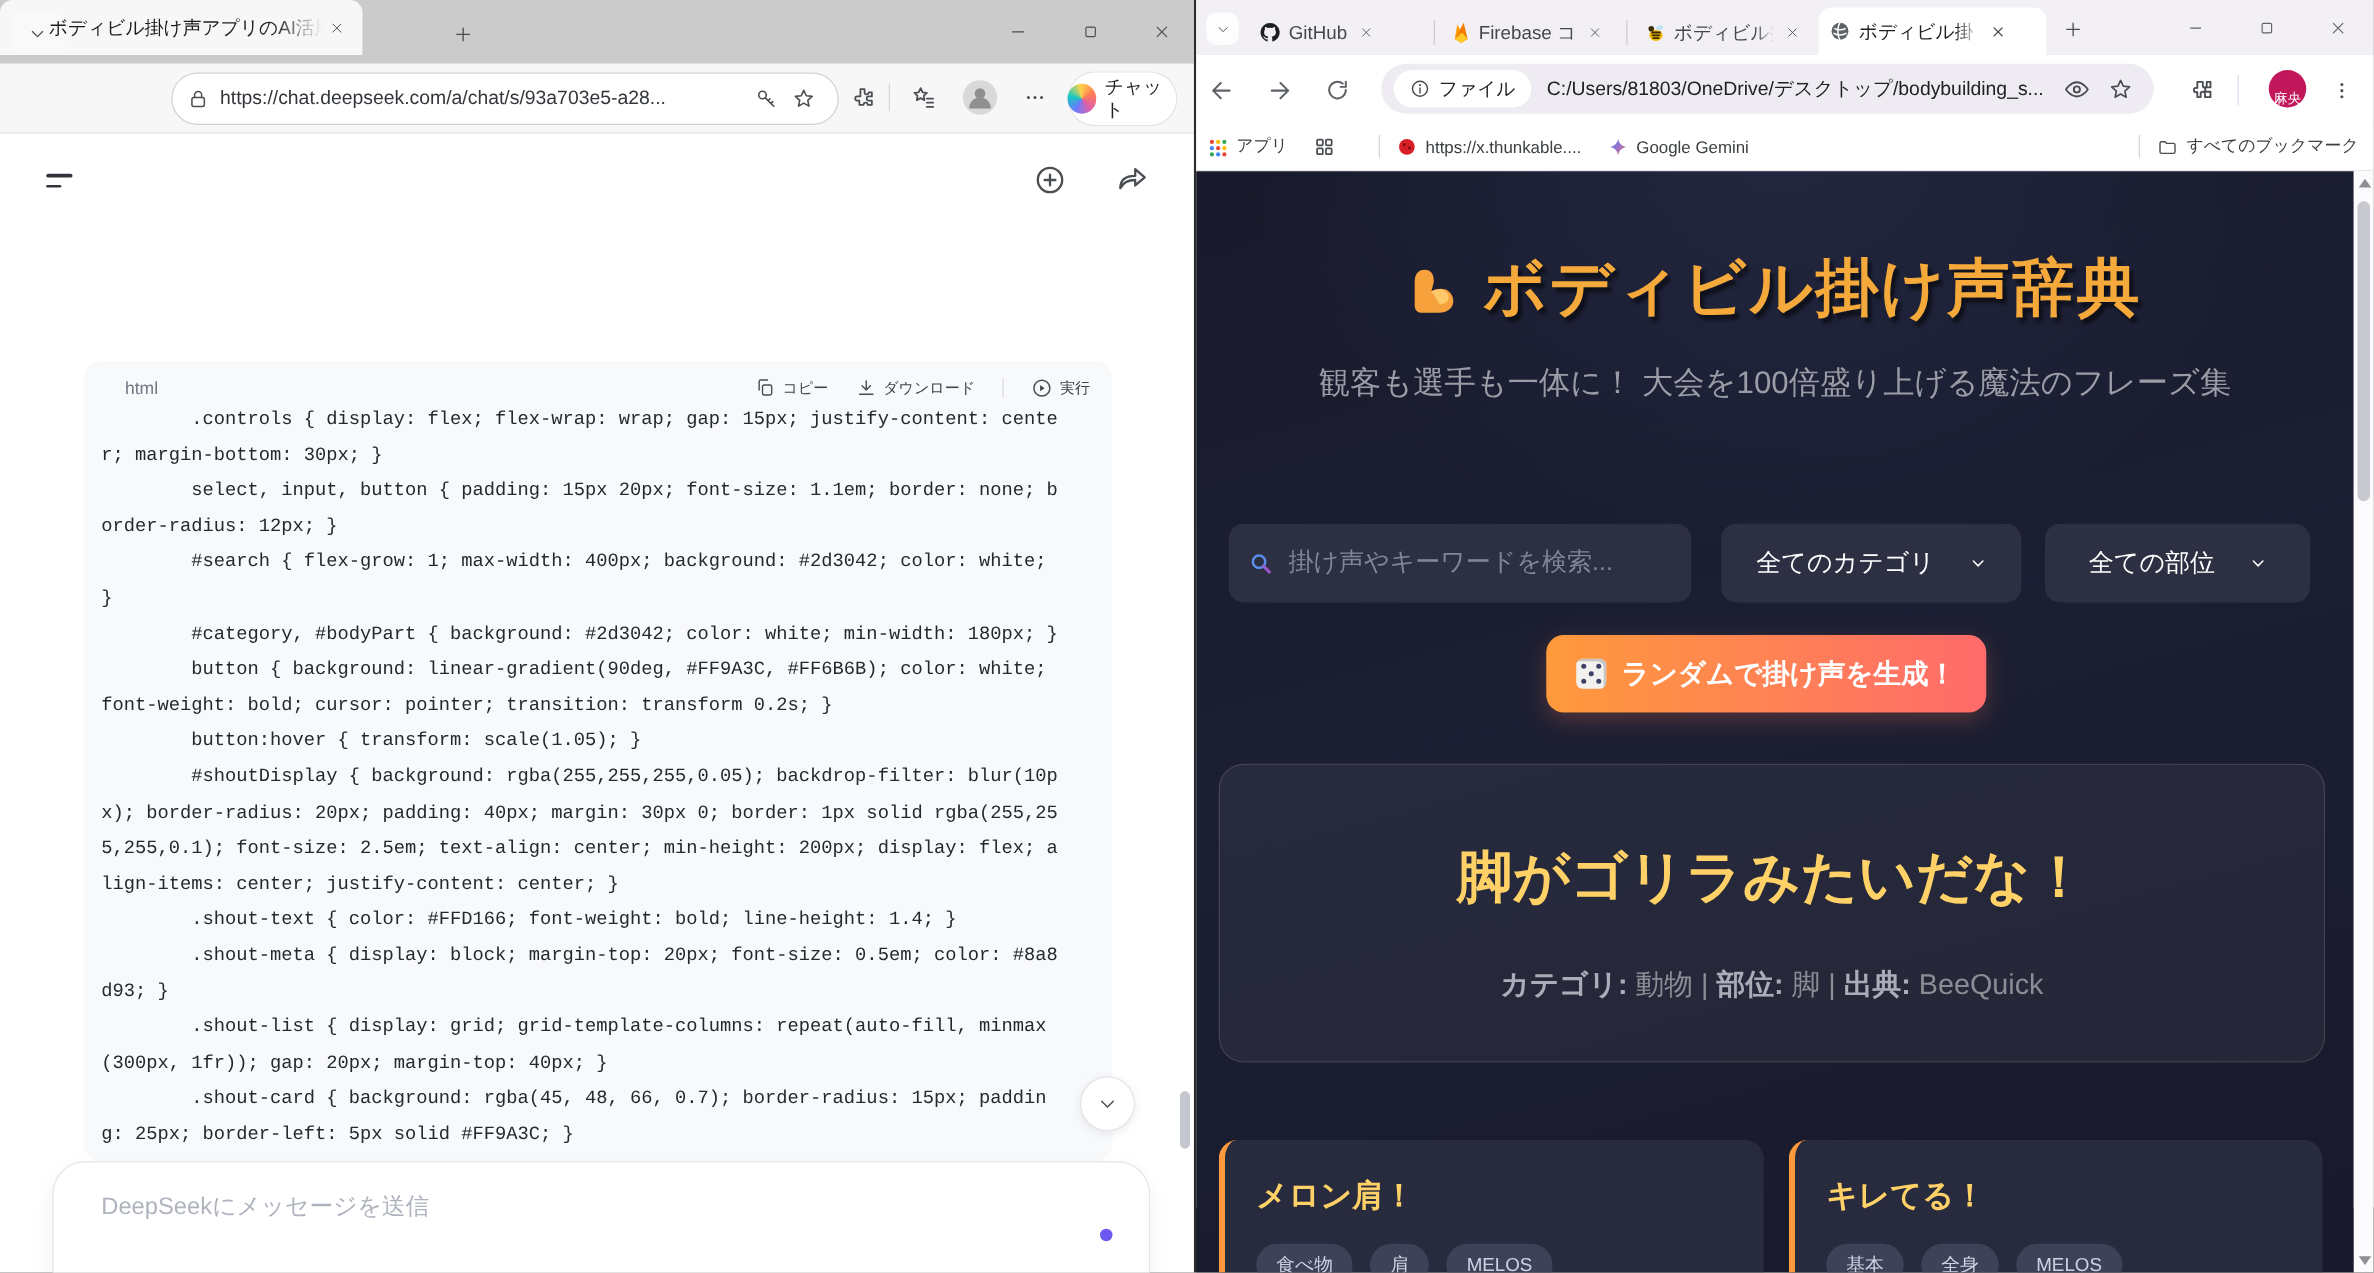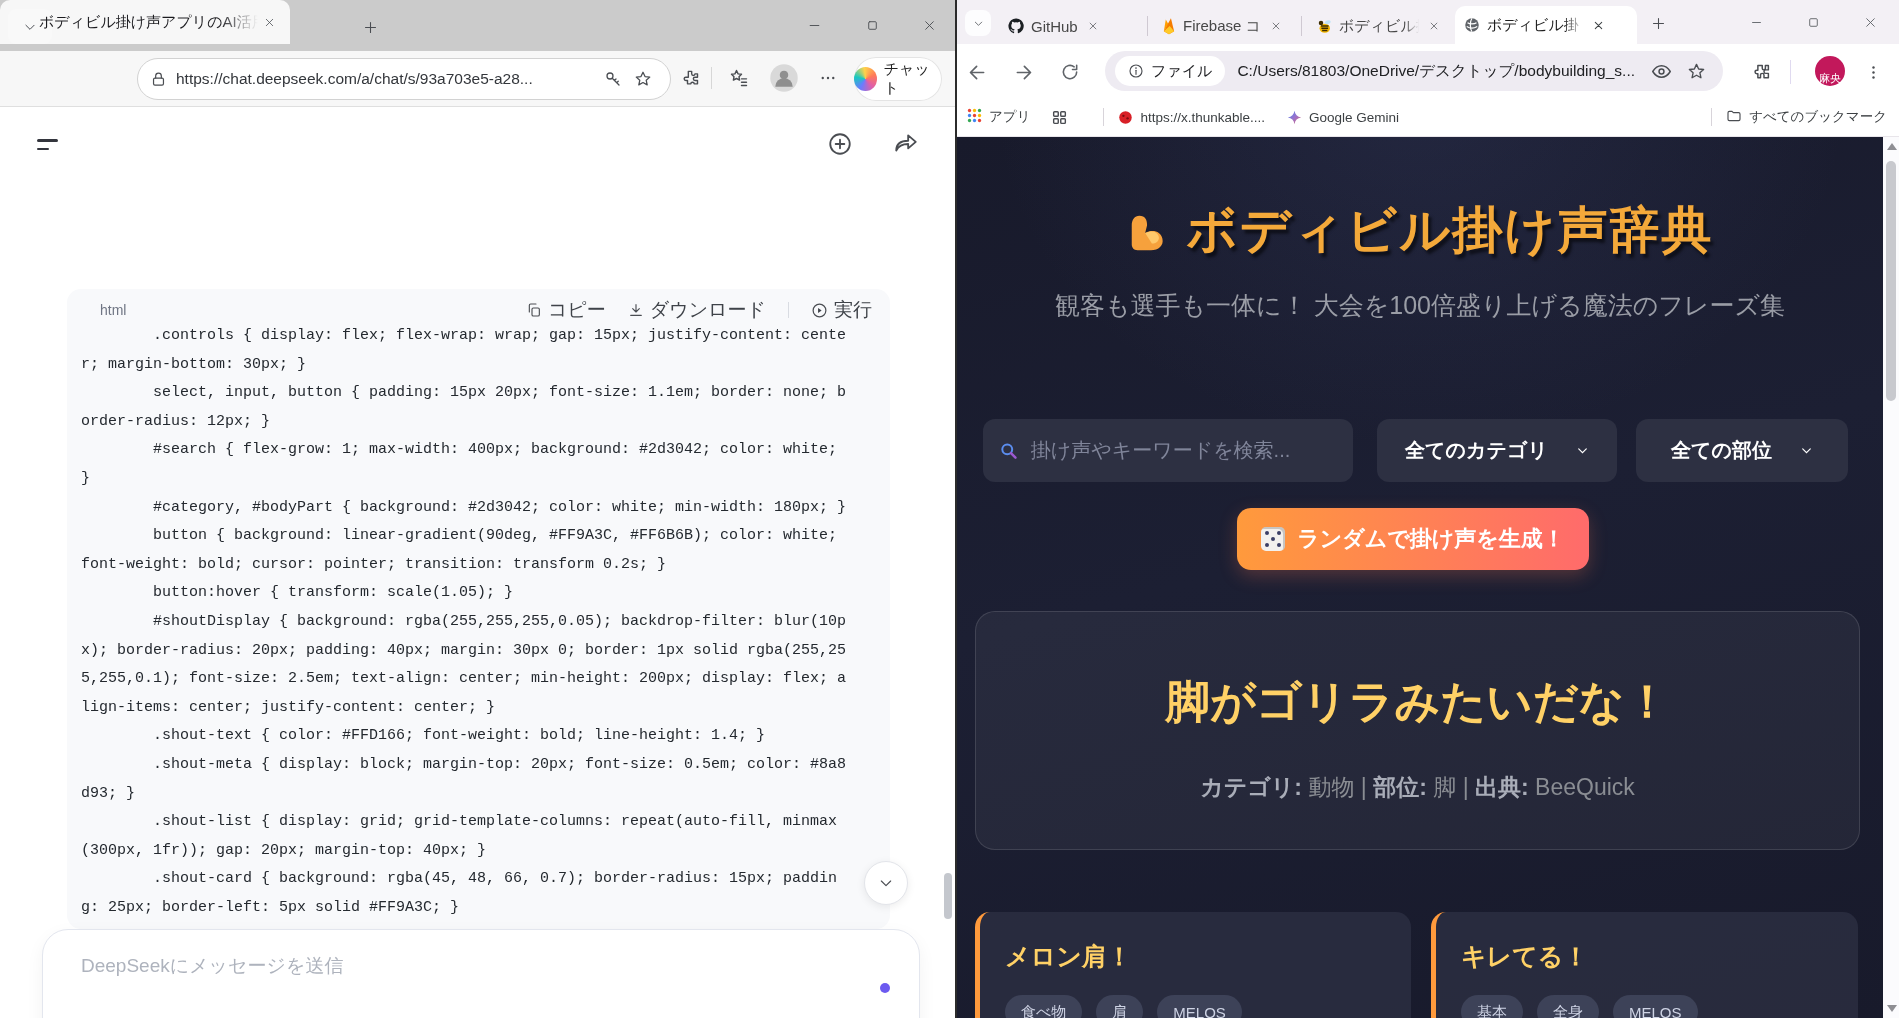--- a/index.html
+++ b/index.html
@@ -25,21 +25,21 @@
   .copilot-pill{left:854px;top:57px;width:88px;height:44px;background:#fff;border-radius:22px;display:flex;align-items:center;justify-content:space-between;gap:7px;box-shadow:0 0 0 1px #e4e4e4 inset}
   .copilot-logo{width:24px;height:24px;border-radius:50%;background:conic-gradient(from 210deg,#6a7cff,#18c9c0,#ffd24a,#ff7a59,#e05fa8,#6a7cff)}
   .copilot-label{font-size:15px;color:#222}
 
   
   .ds-content{left:0;top:107px;width:955px;height:911px;background:#fff}
   .codeblock{left:67px;top:182px;width:823px;height:640px;background:#f8f9fb;border-radius:14px}
   .code-head{position:absolute;left:0;top:0;width:100%;height:42px;display:flex;align-items:center;box-sizing:border-box;padding:0 18px 0 33px}
   .code-lang{font-size:14px;color:#707684}
   .code-actions{margin-left:auto;display:flex;align-items:center;gap:22px}
-  .code-btn{display:flex;align-items:center;gap:6px;font-size:19px;color:#3f4349;cursor:pointer}
+  .code-btn{display:flex;align-items:center;gap:6px;font-size:12px;color:#3f4349;cursor:pointer}
   .code-sep{width:1px;height:16px;background:#d9dce2}
   .code-body{position:absolute;left:14px;top:33px;width:795px;font-family:"Liberation Mono","DejaVu Sans Mono",monospace;font-size:15px;line-height:28.6px;color:#24292f;white-space:pre}
   .scrolldown{left:864px;top:754px;width:42px;height:42px;border-radius:50%;background:#fff;border:1px solid #e3e5ea;box-shadow:0 2px 8px rgba(0,0,0,.08)}
   .ds-scrollthumb{left:944px;top:766px;width:8px;height:46px;border-radius:4px;background:#c4c7cd}
   .composer{left:42px;top:822px;width:878px;height:166px;background:#fff;border:1px solid #e3e6ee;border-radius:26px;box-shadow:0 6px 18px rgba(0,0,0,.05);box-sizing:border-box}
   .composer-ph{position:absolute;left:36px;top:24px;width:700px;border:none;outline:none;font-size:19px;color:#30343a;background:transparent;font-family:inherit}
   .composer-ph::placeholder{color:#aeb3bd}
   .purple-dot{position:absolute;left:837px;top:53px;width:10px;height:10px;border-radius:50%;background:#6c5af0}
 
   
@@ -50,35 +50,35 @@
   .ctab-title{font-size:15px;color:#474747;margin:0 6px;white-space:nowrap;overflow:hidden}
   .ctab-x{width:18px;height:18px;color:#5f6368;font-size:13px}
   .ctab-sep{position:absolute;top:16px;width:1px;height:20px;background:#cfc9d2}
   .ctab-active{background:#fff;border-radius:10px 10px 0 0;top:6px;height:38px}
   .cr-toolbar{left:0;top:44px;width:942px;height:54px;background:#fff}
   .omnibox{left:148px;top:51px;width:618px;height:40px;background:#eeebf2;border-radius:20px;display:flex;align-items:center;box-sizing:border-box;padding:0 10px}
   .filechip{height:30px;background:#fff;border-radius:15px;display:flex;align-items:center;gap:7px;padding:0 13px;font-size:15px;color:#202124}
   .ompath{font-size:15.5px;color:#202124;margin-left:12px;white-space:nowrap;overflow:hidden;flex:1}
   .cr-avatar{position:absolute;left:858px;top:56px;width:30px;height:30px;border-radius:50%;background:#c2185b;color:#fff;font-size:11px;display:flex;align-items:flex-end;justify-content:center}
   .cr-bookmarks{left:0;top:98px;width:942px;height:39px;background:#fff;border-bottom:1px solid #e8e5ea;box-sizing:border-box;display:flex;align-items:center;font-size:13.5px;color:#3c4043}
-  .bm-item{display:flex;align-items:flex-start;gap:7px;margin-right:22px;white-space:nowrap}
+  .bm-item{display:flex;align-items:flex-end;gap:7px;margin-right:22px;white-space:nowrap}
   .bm-sep{width:1px;height:18px;background:#d8d4da;margin:0 14px}
 
   
   .page{left:0;top:137px;width:926px;height:881px;overflow:hidden;
         background:linear-gradient(165deg,#181a2b 0%,#1c1f33 45%,#181a2b 100%)}
   .page::before{content:"";position:absolute;left:0;top:-80px;width:100%;height:420px;
         background:radial-gradient(ellipse at 50% 10%,rgba(70,80,130,.22),transparent 65%)}
   .pg-title{position:absolute;left:0;top:60px;width:100%;text-align:center;font-size:50px;font-weight:bold;
         color:#f4a93a;text-shadow:3px 4px 3px rgba(0,0,0,.55);letter-spacing:2px}
   .pg-sub{position:absolute;left:0;top:152px;width:100%;text-align:center;font-size:25px;color:#9a9da6}
   .searchbox{position:absolute;left:26px;top:282px;width:370px;height:63px;background:#2d3042;border-radius:12px;display:flex;align-items:center;padding:0 16px;box-sizing:border-box}
   .searchbox input{border:none;outline:none;background:transparent;color:#cfd2dd;font-size:20px;width:100%;margin-left:10px;font-family:inherit}
   .searchbox input::placeholder{color:#80859a}
-  .selectbox{position:absolute;top:282px;height:63px;background:#2d3042;border-radius:12px;display:flex;align-items:center;justify-content:center;gap:28px;color:#fff;font-size:20px;font-weight:bold}
+  .selectbox{position:absolute;top:282px;height:63px;background:#2d3042;border-radius:12px;display:flex;align-items:center;justify-content:center;gap:28px;color:#fff;font-size:20px;font-weight:normal}
   .randombtn{position:absolute;left:280px;top:371px;width:352px;height:62px;border-radius:14px;
         background:linear-gradient(90deg,#FF9A3C,#FF6B6B);display:flex;align-items:center;justify-content:center;gap:12px;
         color:#fff;font-size:22px;font-weight:bold;box-shadow:0 6px 18px rgba(255,120,80,.25)}
   .dice{width:24px;height:24px;background:#f3f1ee;border-radius:5px;position:relative;box-shadow:-2px 2px 0 rgba(0,0,0,.18) inset}
   .dice i{position:absolute;width:4px;height:4px;border-radius:50%;background:#3c3f66}
   .shoutpanel{position:absolute;left:18px;top:474px;width:883px;height:237px;background:rgba(255,255,255,.05);
         border:1px solid rgba(255,255,255,.12);border-radius:20px;text-align:center}
   .shouttext{position:absolute;left:0;top:58px;width:100%;font-size:45px;font-weight:bold;color:#FFD166;line-height:1.4}
   .shoutmeta{position:absolute;left:0;top:160px;width:100%;font-size:23px;color:#8a8d93}
   .shoutmeta b{color:#a9adb8}

